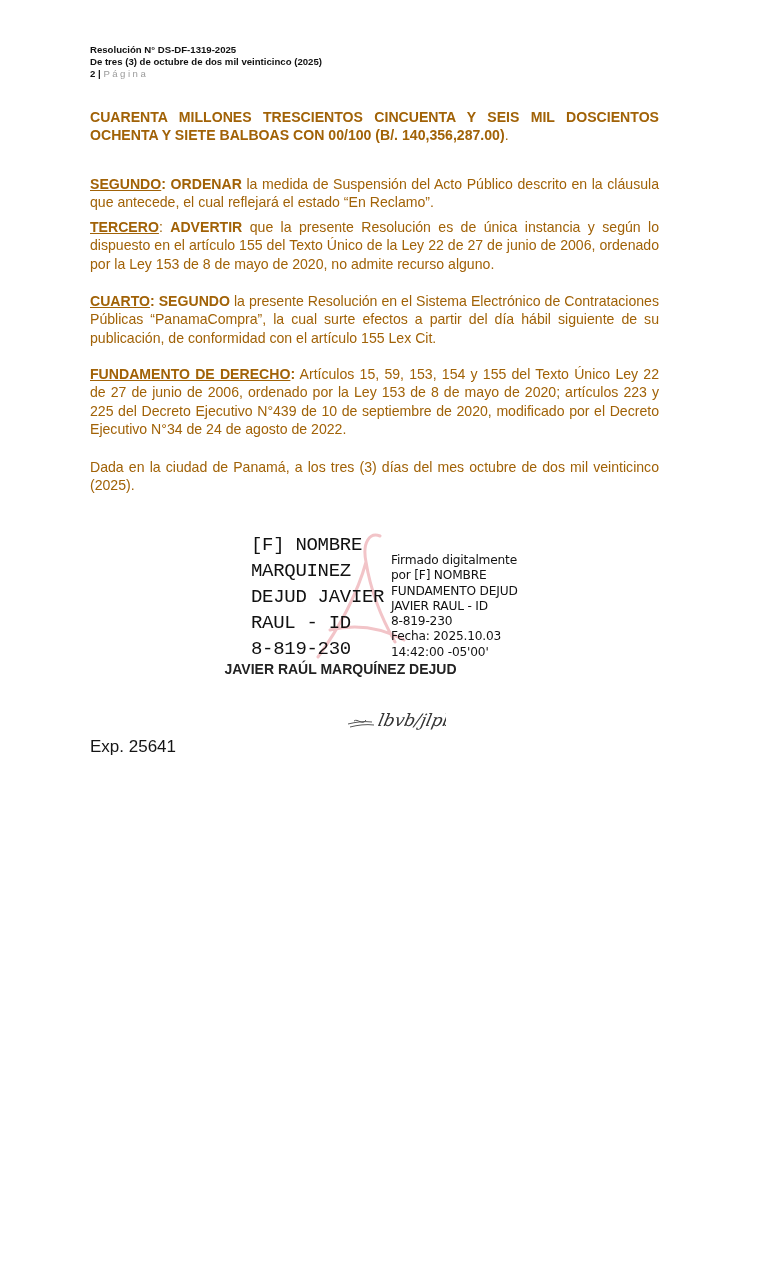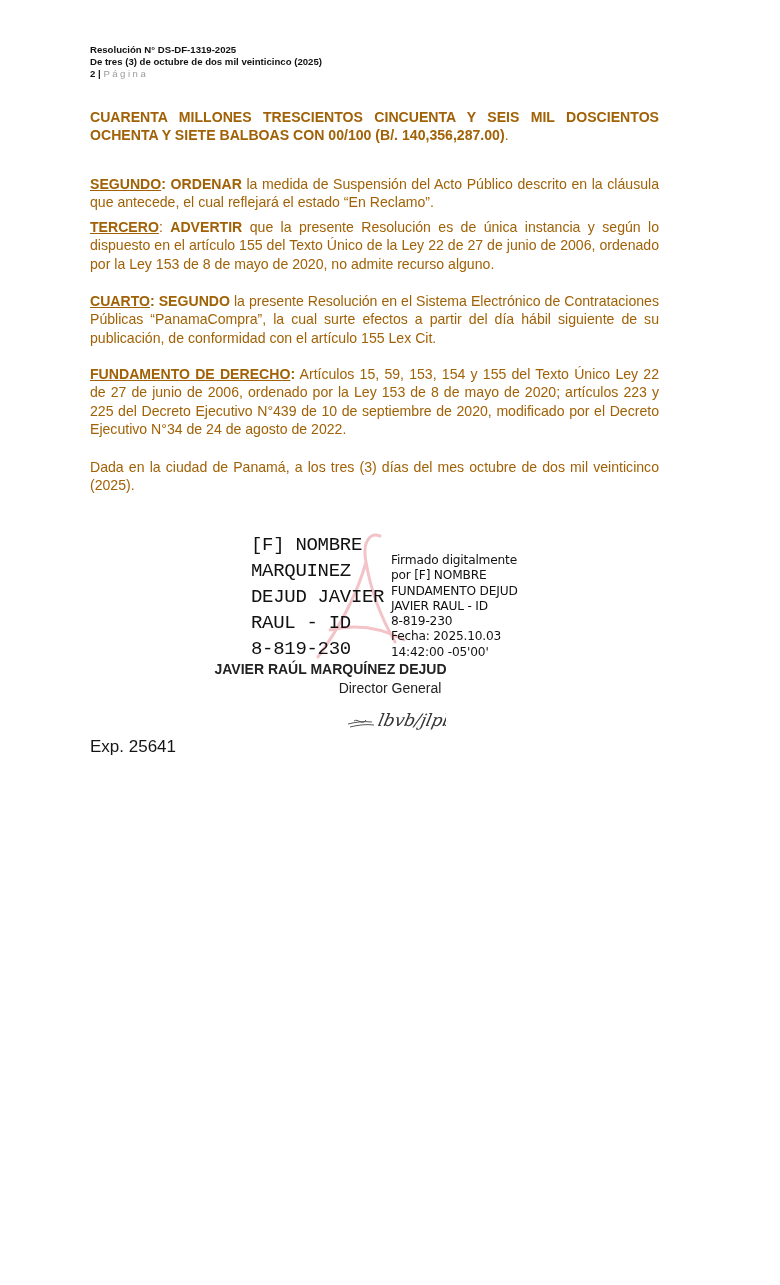--- a/index.html
+++ b/index.html
@@ -8,21 +8,21 @@
   .header { position: absolute; left: 90px; top: 44px; font-size: 9.6px; line-height: 12px; font-weight: bold; color: #111; }
   .header .pg { font-weight: bold; }
   .header .pg-label { font-weight: normal; color: #9a9a9a; letter-spacing: 2.5px; }
   .para { position: absolute; left: 90px; width: 569px; font-size: 14.1px; line-height: 18.3px; text-align: justify; color: #a16207; }
   .para b { font-weight: bold; }
   .u { text-decoration: underline; font-weight: bold; }
   .sig-left { position: absolute; left: 251px; top: 532px; font-family: Liberation Mono, monospace; font-size: 19px; line-height: 26px; color: #111; letter-spacing: -0.3px; }
   .sig-right { position: absolute; left: 391px; top: 533px; font-family: "DejaVu Sans", sans-serif; font-size: 12.2px; line-height: 15.3px; color: #111; letter-spacing: -0.2px; margin-top: 20px; }
   .watermark { position: absolute; left: 300px; top: 532px; width: 110px; height: 130px; pointer-events: none; }
   .signer { position: absolute; left: 0; width: 780px; text-align: center; font-size: 14px; color: #222; }
-  .signer-name { top: 661px; font-weight: bold; left: 8px; width: 645px; }
+  .signer-name { top: 661px; font-weight: bold; left: 18px; width: 645px; }
   .signer-title { top: 680px; }
   .initials { top: 698px; font-size: 14px; }
   .hand { position: absolute; left: 346px; top: 704px; width: 100px; height: 32px; }
   .exp { position: absolute; left: 90px; top: 737px; font-size: 17px; color: #151515; }
 </style>
 </head>
 <body>
 
 <div class="page">
 
@@ -82,21 +82,20 @@
     <div>Firmado digitalmente</div>
     <div>por [F] NOMBRE</div>
     <div>FUNDAMENTO DEJUD</div>
     <div>JAVIER RAUL - ID</div>
     <div>8-819-230</div>
     <div>Fecha: 2025.10.03</div>
     <div>14:42:00 -05'00'</div>
   </div>
 
   <div class="signer signer-name">JAVIER RAÚL MARQUÍNEZ DEJUD</div>
-  <div class="signer signer-title">Director General</div>
 
   <svg class="hand" viewBox="0 0 100 32">
     <path d="M2 20 C10 18 18 17 26 18 M4 23 C12 21 20 20 28 21 M8 17 C12 14 16 22 20 16" fill="none" stroke="#444" stroke-width="0.9"></path>
     <text x="36" y="22" font-family="DejaVu Serif, serif" font-style="italic" font-size="17" fill="#333" transform="skewX(-12)">lbvb/jlpb</text>
   </svg>
 
   <div class="exp">Exp. 25641</div>
 
 </div>
 

